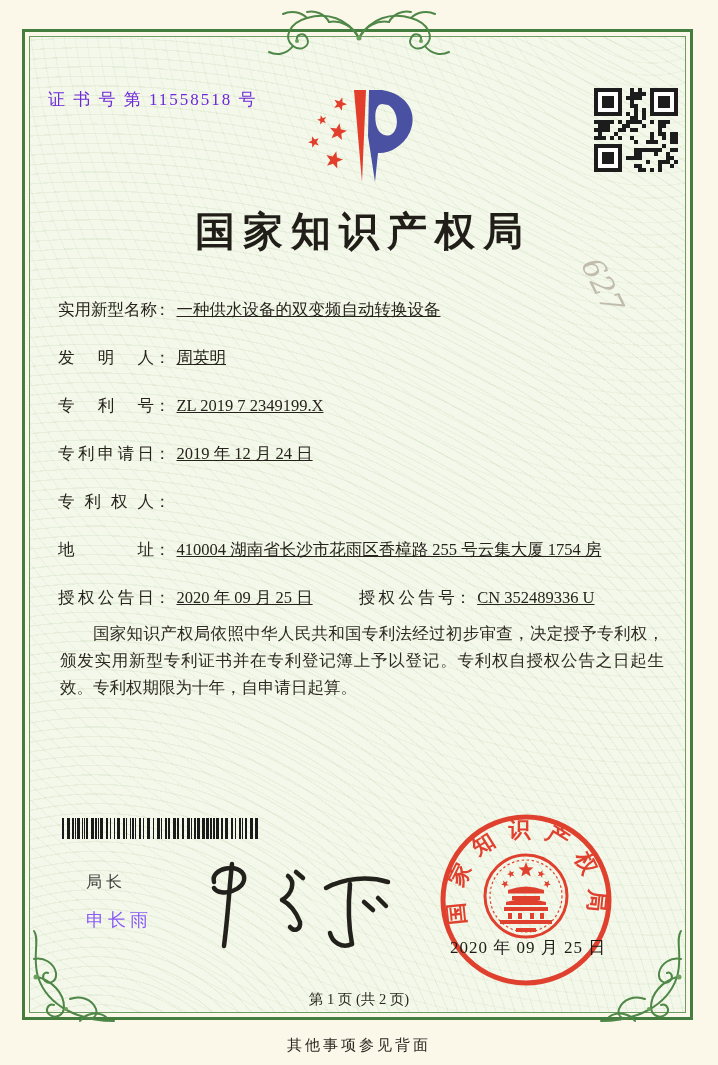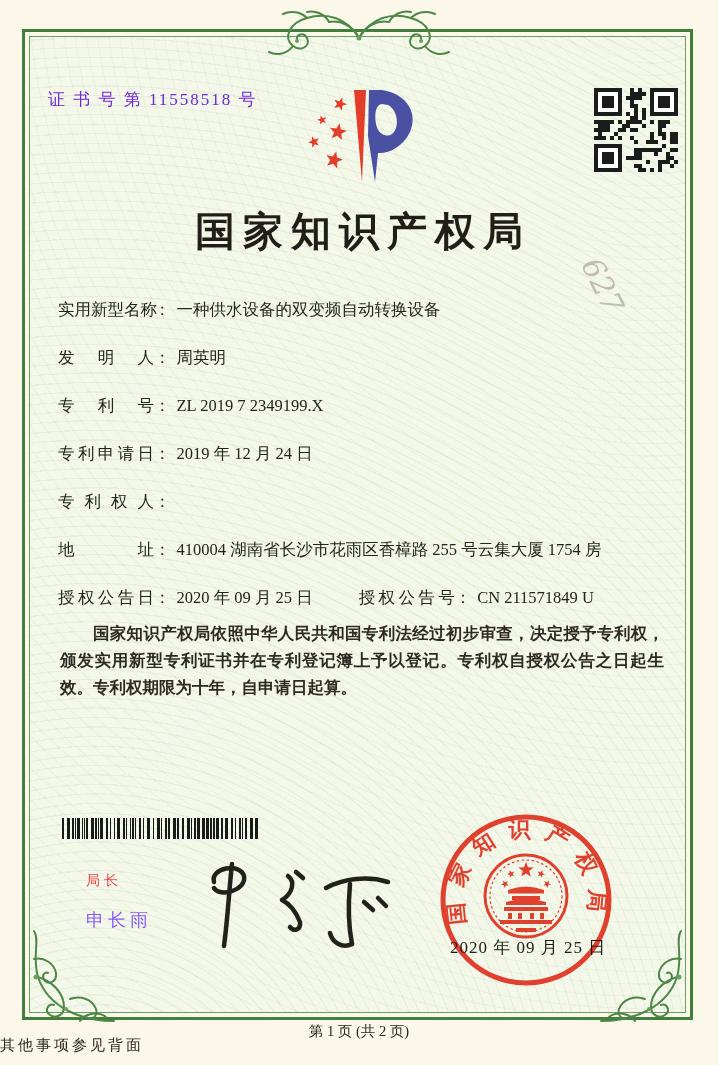--- a/index.html
+++ b/index.html
@@ -37,40 +37,40 @@
     position:absolute; left:606px; top:252px; font-size:30px; font-style:italic;
     color:#b1a99a; transform:rotate(64deg); transform-origin:left top; opacity:.75;
     font-family:"DejaVu Serif",serif;
   }
 
   
   .fields{position:absolute; left:58px; top:299px; right:48px; font-size:16.5px;}
   .row{display:flex; align-items:baseline; height:48px;}
   .jlabel{display:inline-flex; justify-content:space-between; width:96px; flex:none;}
   .colon{flex:none; margin:0 2px 0 0;}
-  .value{margin-left:4px; white-space:nowrap;}
+  .value{margin-left:4px; white-space:nowrap;text-decoration:underline;}
   .grant-row{display:flex; align-items:baseline; height:48px;}
   .grant-gap{width:46px; flex:none;}
 
   
   .body-text{
     position:absolute; left:60px; right:54px; top:620px;
     font-size:16.5px; line-height:27px; text-align:justify; color:#2e2a23;
   }
-  .body-text p{margin:0; text-indent:2em;font-weight:bold;}
+  .body-text p{margin:0; text-indent:2em;}
 
   
   .barcode{position:absolute; left:62px; top:818px;}
-  .director-title{position:absolute; left:86px; top:872px; font-size:14px; letter-spacing:4px; color:#ef4444;}
+  .director-title{position:absolute; left:86px; top:872px; font-size:16px; letter-spacing:4px; color:#404040;}
   .director-name{position:absolute; left:86px; top:908px; font-size:18px; letter-spacing:4px; color:#8b5cf6;}
   .signature{position:absolute; left:192px; top:850px;}
   .seal{position:absolute; left:436px; top:810px; opacity:.95;}
   .seal-date{position:absolute; left:450px; top:936px; font-size:17px; color:#1d1b16; z-index:4; letter-spacing:1px;}
-  .page-info{position:absolute; left:0; right:0; top:990px; text-align:center; font-size:14.5px; color:#2b2822;margin-top:32px;}
-  .back-note{position:absolute; left:0; right:0; top:1036px; text-align:left; font-size:15px; letter-spacing:3px; color:#2b2822;}
+  .page-info{position:absolute; left:0; right:0; top:990px; text-align:center; font-size:14.5px; color:#2b2822;}
+  .back-note{position:absolute; left:0; right:0; top:1036px; text-align:center; font-size:15px; letter-spacing:3px; color:#2b2822;}
 </style>
 </head>
 <body>
 
 <div class="page">
 
   <div class="frame">
     <div class="frame-inner"></div>
   </div>
 
@@ -331,21 +331,21 @@
       <span class="value">2020 年 09 月 25 日</span>
       <span class="grant-gap"></span>
       <span class="jlabel">
           <span>授</span>
           <span>权</span>
           <span>公</span>
           <span>告</span>
           <span>号</span>
         </span>
         <span class="colon">：</span>
-      <span class="value">CN 211571849 U</span>
+      <span class="value">CN 352489336 U</span>
     </div>
   </div>
 
   <div class="body-text">
     <p>国家知识产权局依照中华人民共和国专利法经过初步审查，决定授予专利权，颁发实用新型专利证书并在专利登记簿上予以登记。专利权自授权公告之日起生效。专利权期限为十年，自申请日起算。</p>
   </div>
 
   <svg class="barcode" id="barcode" width="200" height="21" viewBox="0 0 200 21">
       <rect x="0" y="0" width="2" height="21" fill="#1a1a1a"></rect>
       <rect x="5" y="0" width="3" height="21" fill="#1a1a1a"></rect>

